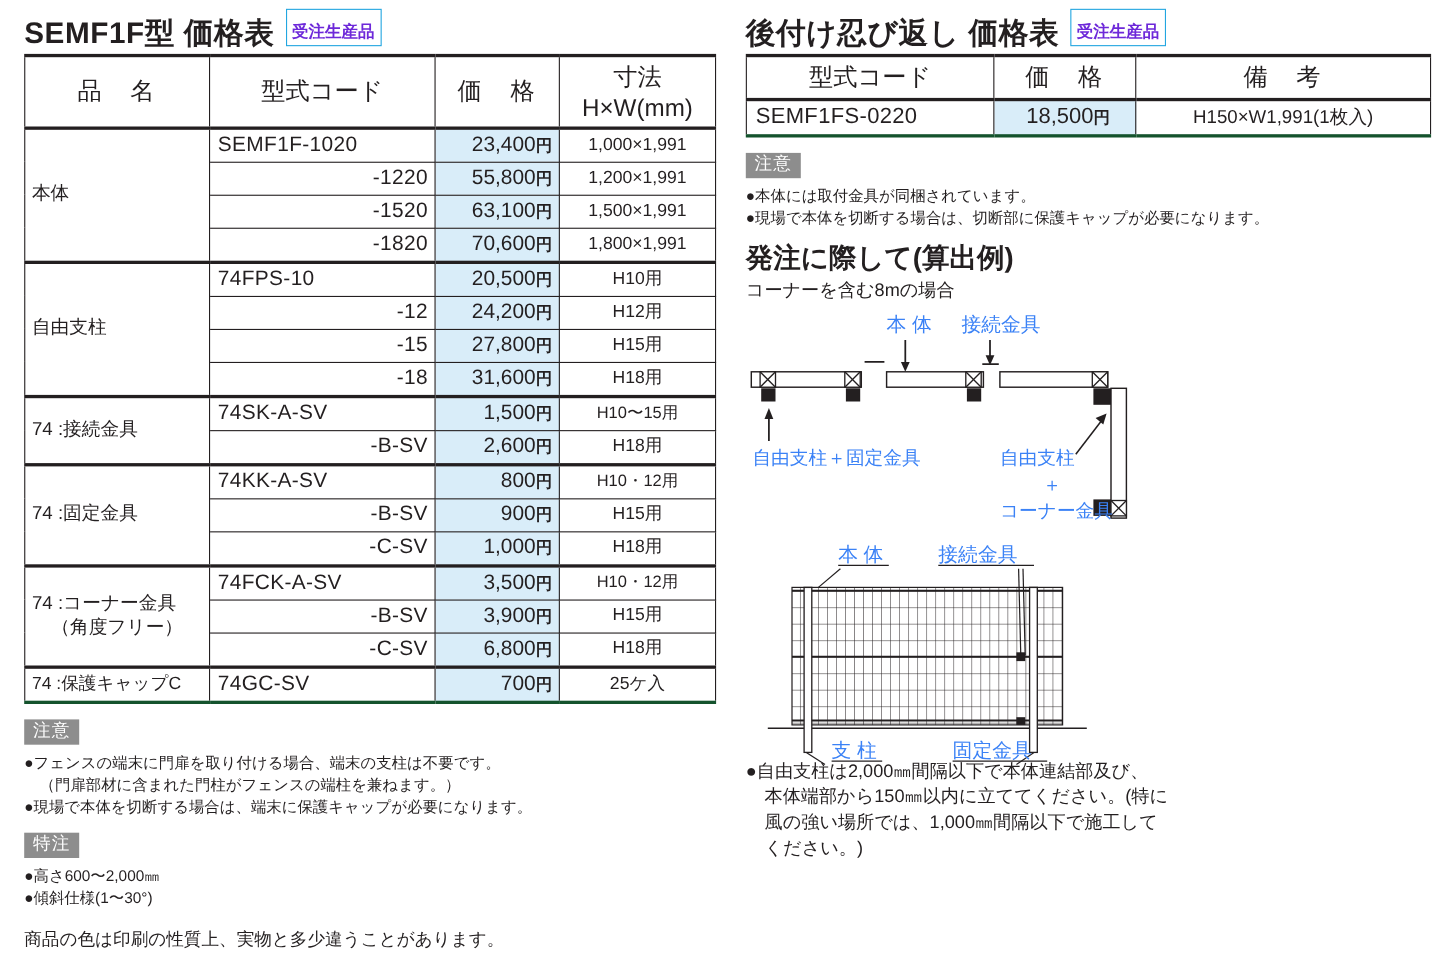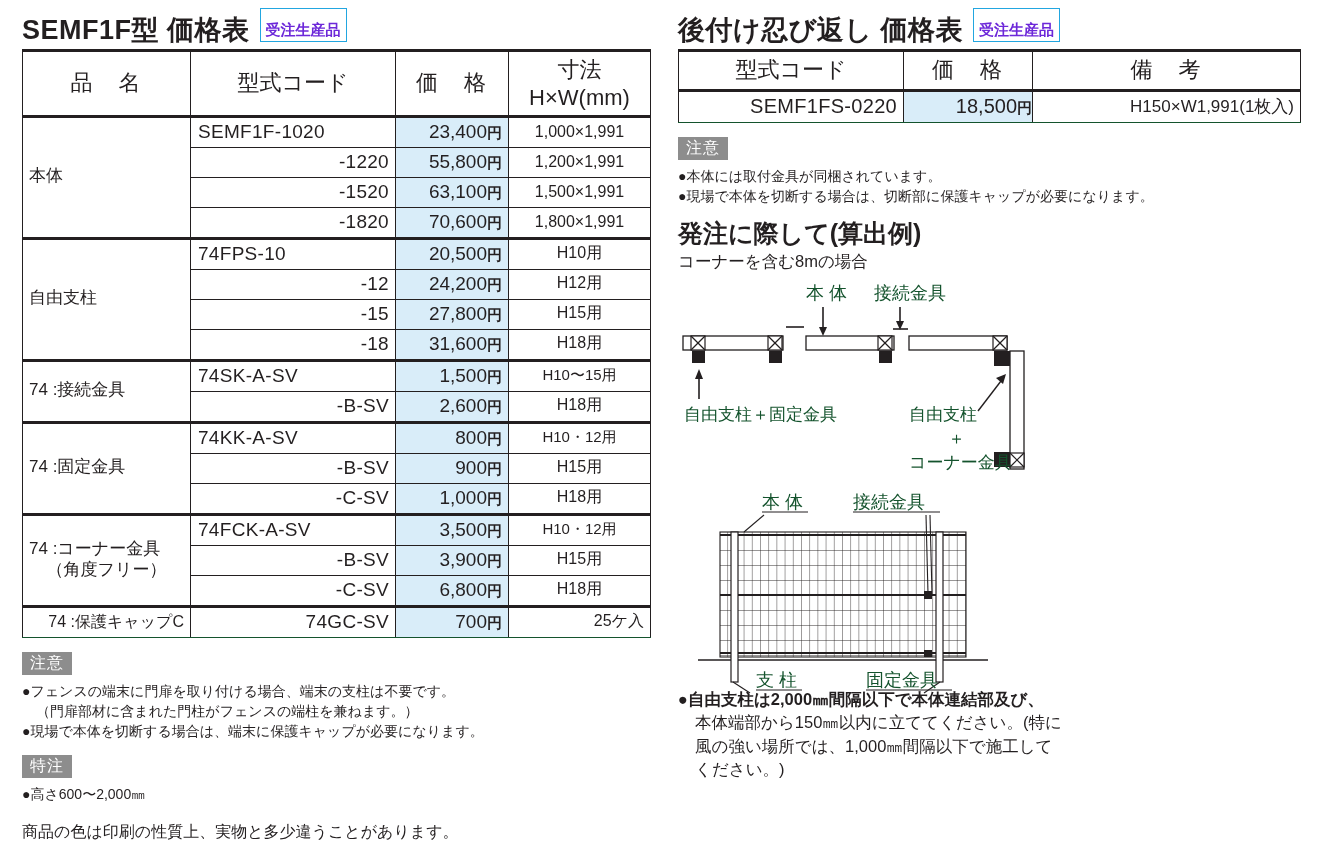--- a/index.html
+++ b/index.html
@@ -42,21 +42,21 @@
   }
   table.price thead th {
     border-top: 3px solid #231f20;
     border-bottom: 3px solid #231f20;
     text-align: center;
     font-size: 22px;
     font-weight: 400;
     letter-spacing: 2px;
   }
   table.price thead th.nosp { letter-spacing: 0; }
-  table.price tbody tr:last-child td { border-bottom: 1px solid #14532d; text-align: right; }
+  table.price tbody tr:last-child td { border-bottom: 3px solid #14532d; }
   tr.grp-top td { border-top: 3px solid #231f20; }
 
   td.c-name { text-align: left; font-size: 17px; padding-left: 4px; line-height: 1.2; }
   td.c-code { text-align: right; font-weight: 700; font-size: 19px; padding-right: 8px; letter-spacing: 0.3px; }
   td.c-code.lead { text-align: left; padding-left: 7px; }
   td.c-price {
     text-align: right; background: #d9edf9; font-weight: 700;
     font-size: 19px; padding-right: 6px;
   }
   td.c-price .yen { font-size: 15px; font-weight: 700; }
@@ -80,25 +80,25 @@
   .note-line.ind { padding-left: 14px; }
   .plain-list { margin-top: 16px; font-size: 16px; line-height: 1.5; }
 
   .sub-head {
     font-size: 25px; font-weight: 700; margin-top: 14px; line-height: 1.1;
   }
   .sub-sub { font-size: 16.5px; margin-top: 3px; }
 
   .wrap-note { font-size: 16.5px; line-height: 1.42; }
   .wrap-note .hang { display: block; padding-left: 17px; }
-  .wrap-note .first { padding-left: 0; font-weight: bold; }
+  .wrap-note .first { padding-left: 0; }
 
   
   .dlabel {
-    position: absolute; font-size: 17px; white-space: nowrap; color: #14532d;
+    position: absolute; font-size: 17px; white-space: nowrap; color: #3b82f6;
   }
   .dlabel.big { font-size: 18px; }
   svg { display: block; }
 </style>
 </head>
 <body>
 
 <div class="page">
 
   <div class="col-left">
@@ -233,20 +233,21 @@
         <div class="note-line">●フェンスの端末に門扉を取り付ける場合、端末の支柱は不要です。</div>
         <div class="note-line ind">（門扉部材に含まれた門柱がフェンスの端柱を兼ねます。）</div>
         <div class="note-line">●現場で本体を切断する場合は、端末に保護キャップが必要になります。</div>
       </div>
     </div>
 
     <div style="margin-top:13px">
       <span class="note-tag">特注</span>
       <div class="note-list">
         <div class="note-line">●高さ600〜2,000㎜</div>
+        <div class="note-line">●傾斜仕様(1〜30°)</div>
       </div>
     </div>
 
     <div class="plain-list">
       <div class="note-line">商品の色は印刷の性質上、実物と多少違うことがあります。</div>
     </div>
   </div>
 
   <div class="col-right">
 

